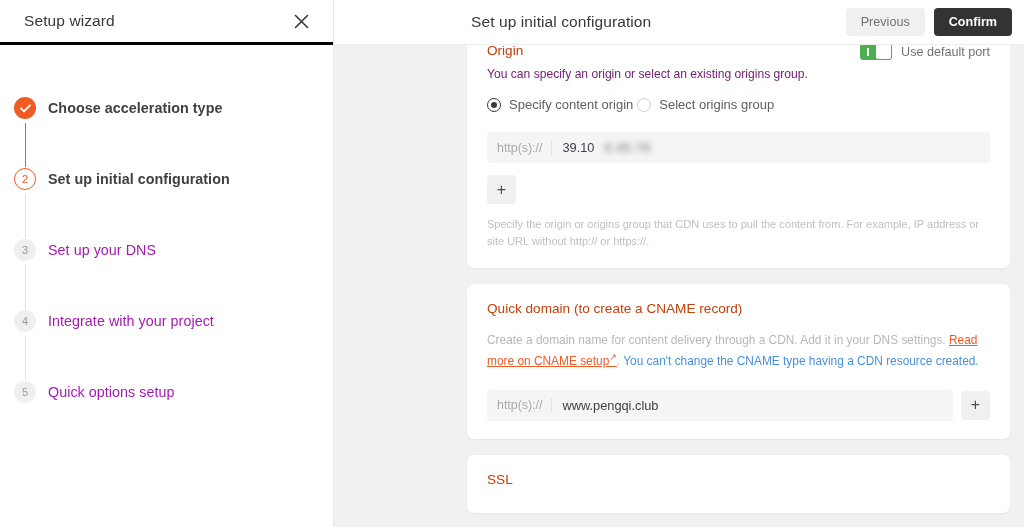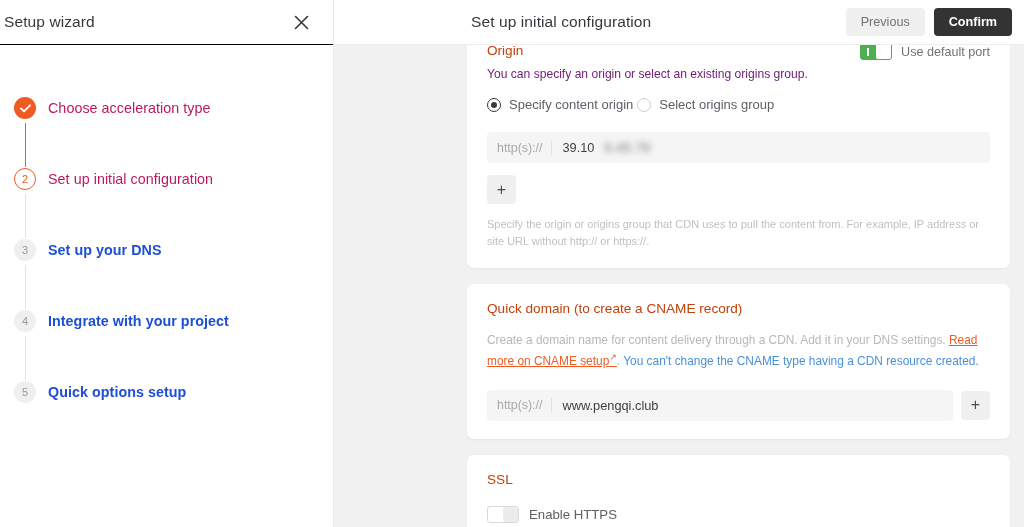--- a/index.html
+++ b/index.html
@@ -26,22 +26,22 @@
     flex-direction: column;
     flex: 0 0 334px;
     position: relative;
   }
   .sidebar-header {
     height: 45px;
     flex: 0 0 45px;
     display: flex;
     align-items: center;
     justify-content: space-between;
-    padding: 0 20px 0 4px;
-    border-bottom: 1px solid #000000;
+    padding: 0 20px 0 24px;
+    border-bottom: 3px solid #000000;
   }
   .sidebar-title {
     font-size: 15.5px;
     color: #35383d;
     letter-spacing: 0.1px;
   }
   .close-btn {
     width: 26px; height: 26px;
     display: flex; align-items: center; justify-content: center;
     cursor: pointer;
@@ -98,26 +98,26 @@
     width: 1.4px;
     height: 44px;
   }
   .step-connector.orange { background: #f05a23; }
   .step-connector.grey   { background: #e2e2e2; }
 
   .step-label {
     margin-left: 12px;
     font-size: 14.3px;
     line-height: 18px;
-    color: #be185d;
-    font-weight: normal;
+    color: #404040;
+    font-weight: bold;
     letter-spacing: 0.05px;
     margin-top: -1px;
   }
-  .step-label.muted { color: #1d4ed8; font-weight: bold; }
+  .step-label.muted { color: #a21caf; font-weight: normal; }
 
   .vsep {
     position: absolute;
     left: 333px; top: 0;
     width: 1px; height: 527px;
     background: #e8e8e8;
   }
 
   
   .main {
@@ -477,26 +477,19 @@
             <div class="input-field">
               <span class="input-prefix">http(s)://</span>
               <span class="input-value">www.pengqi.club</span>
             </div>
             <div class="sq-btn">+</div>
           </div>
         </div>
 
         <div class="card ssl-card">
           <div class="card-title">SSL</div>
-          <div class="ssl-row">
-            <div class="toggle off">
-              <div class="bar"></div>
-              <div class="knob"></div>
-            </div>
-            <div class="ssl-label">Enable HTTPS</div>
-          </div>
 
         </div>
 
       </div>
     </div>
   </section>
 </div>
 
 </body></html>

